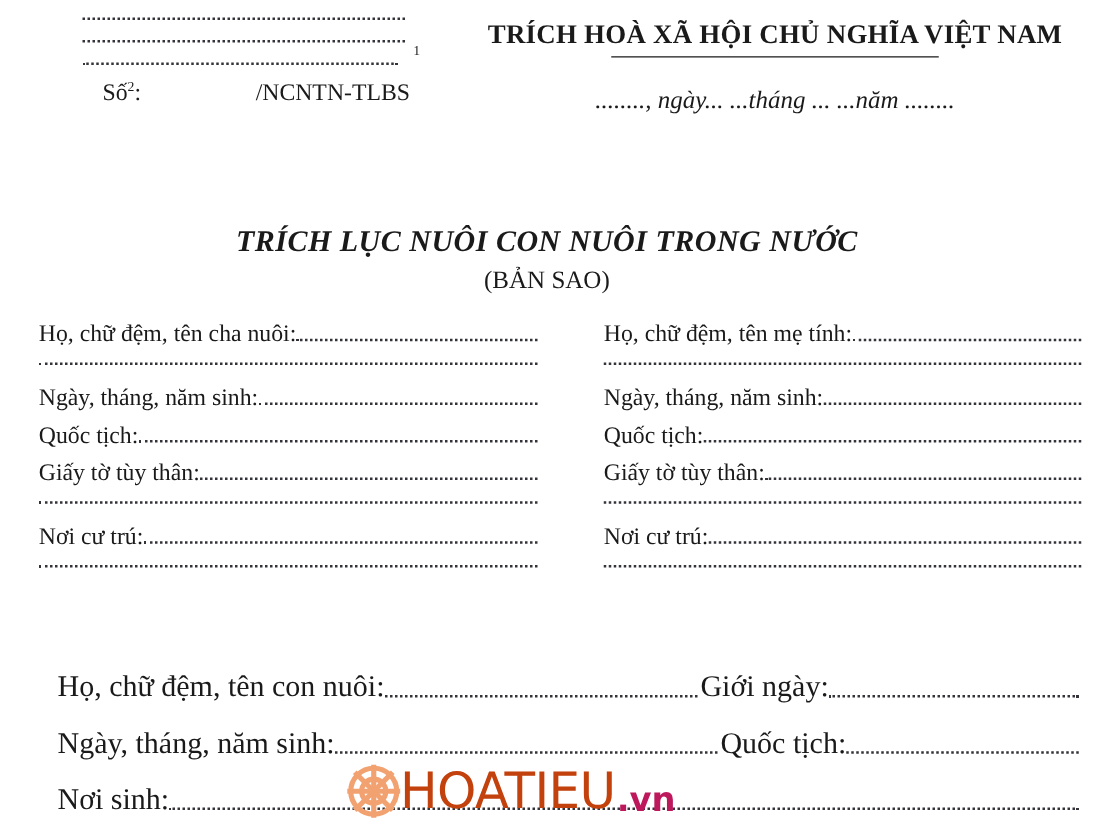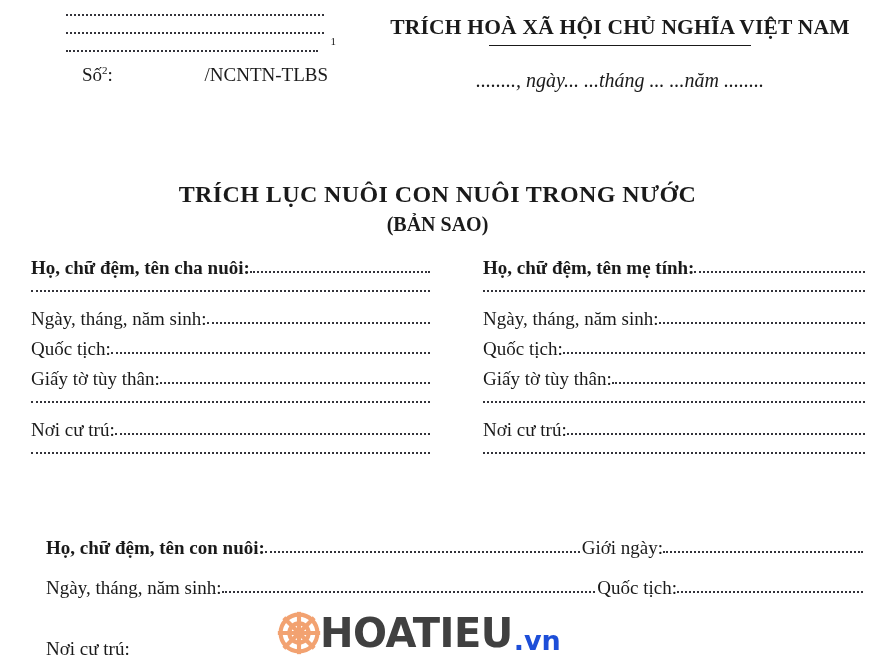--- a/index.html
+++ b/index.html
@@ -123,24 +123,25 @@
     top: 180px;
     left: 0;
     right: 0;
     text-align: center;
   }
   .title-main {
     font-size: 24px;
     font-weight: bold;
     letter-spacing: 0.4px;
     line-height: 1.2;
+    font-style: italic;
   }
   .title-sub {
     font-size: 20px;
-    font-weight: bold;
+    font-weight: normal;
     margin-top: 4px;
   }
 
   
   .parents {
     position: absolute;
     top: 258px;
     left: 0;
     right: 0;
     display: flex;
@@ -152,65 +153,65 @@
   .col.right { width: 433px; padding-left: 41px;  padding-right: 10px; }
 
   .frow {
     display: flex;
     align-items: baseline;
     font-size: 19px;
     line-height: 1;
     white-space: nowrap;
   }
   .frow .lbl { flex: 0 0 auto; }
-  .frow .lbl.b { font-weight: bold; }
+  .frow .lbl.b { font-weight: normal; }
 
   .gap-sm  { height: 11px; }
   .gap-md  { height: 13px; }
   .gap-lg  { height: 17px; }
   .gap-xl  { height: 21px; }
 
   
   .child {
     position: absolute;
     top: 538px;
     left: 0;
     right: 0;
     padding-left: 46px;
     padding-right: 12px;
     box-sizing: border-box;
   }
-  .child .frow { font-size: 19px; }
+  .child .frow { font-size: 24px; }
   .child .frow .seg-label { flex: 0 0 auto; padding-left: 2px; }
 
   
   .watermark {
     position: absolute;
     left: 276px;
     top: 610px;
     display: flex;
     align-items: center;
     pointer-events: none;
   }
   .wm-icon { width: 46px; height: 46px; display: block; }
   .wm-text {
     font-family: "DejaVu Sans", "Liberation Sans", sans-serif;
-    font-weight: bold;
+    font-weight: normal;
     font-size: 40px;
     line-height: 1;
-    color: #404040;
+    color: #c2410c;
     letter-spacing: -0.5px;
     margin-left: -2px;
   }
   .wm-tld {
     font-family: "DejaVu Sans", "Liberation Sans", sans-serif;
     font-weight: bold;
     font-size: 27px;
     line-height: 1;
-    color: #1d4ed8;
+    color: #be185d;
     margin-left: 1px;
     align-self: flex-end;
     padding-bottom: 2px;
   }
 </style>
 </head>
 <body>
 
 <div class="page">
 
@@ -336,20 +337,24 @@
 
     <div class="frow">
       <span class="lbl">Ngày, tháng, năm sinh:</span>
       <span class="dots"></span>
       <span class="seg-label">Quốc tịch: </span>
       <span class="dots" style="max-width:186px"></span>
     </div>
 
     <div class="gap-xl"></div>
 
+    <div class="frow">
+      <span class="lbl">Nơi sinh: </span>
+      <span class="dots"></span>
+    </div>
 
     <div class="gap-xl"></div>
 
     <div class="frow">
       <span class="lbl">Nơi cư trú:</span>
 
     </div>
   </div>
 
   <div class="watermark">

